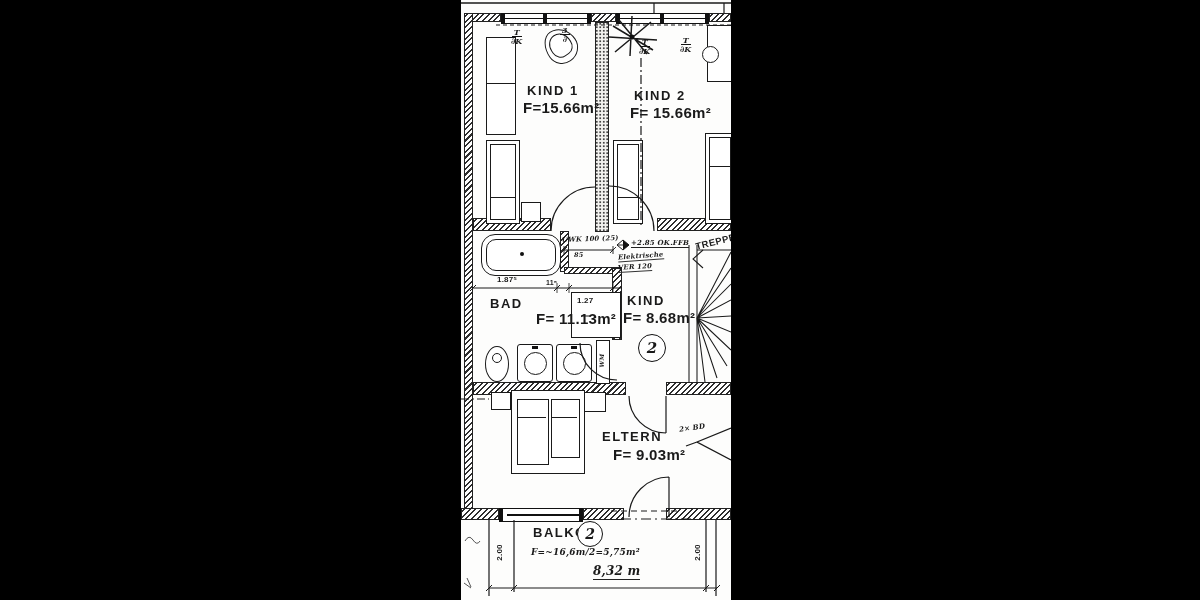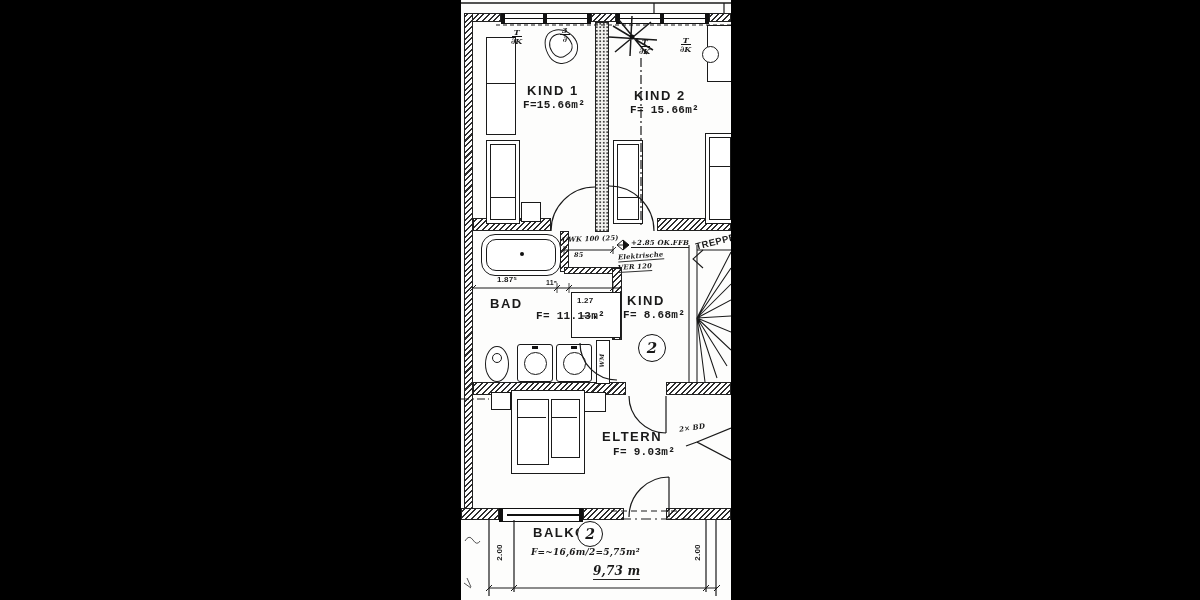--- a/index.html
+++ b/index.html
@@ -15,21 +15,21 @@
         background-size:3.5px 3.5px;box-shadow:inset 0 0 0 1px #222;}
   .win{position:absolute;background:#fff;border-top:1.6px solid #111;border-bottom:1.6px solid #111;}
   .win .sill{position:absolute;left:0;right:0;top:45%;height:1.4px;background:#111;}
   .post{position:absolute;background:#111;width:4px;height:9px;top:0;}
   
   .furn{position:absolute;border:1.7px solid #1a1a1a;background:#fff;}
   .furn-in{position:absolute;border:1.1px solid #1a1a1a;}
   .divline{position:absolute;background:#1a1a1a;height:1.2px;left:0;right:0;}
   
   .lbl{position:absolute;font-size:13px;font-weight:700;letter-spacing:1.5px;white-space:nowrap;}
-  .area{position:absolute;font-size:11px;font-weight:600;letter-spacing:.3px;white-space:nowrap;font-family:Liberation Mono, monospace;}
+  .area{position:absolute;font-size:15px;font-weight:600;letter-spacing:.3px;white-space:nowrap;}
   .hand{position:absolute;font-family:"DejaVu Serif",serif;font-style:italic;font-weight:700;
         font-size:7px;white-space:nowrap;letter-spacing:.2px;}
   .dim{position:absolute;font-size:8px;font-weight:700;white-space:nowrap;letter-spacing:.2px;}
   .circ2{position:absolute;border:1.7px solid #111;border-radius:50%;background:#fff;
          display:flex;align-items:center;justify-content:center;
          font-family:"DejaVu Serif",serif;font-style:italic;font-weight:700;}
   .rot90{transform:rotate(-90deg);transform-origin:center;}
   .tbk{position:absolute;display:flex;flex-direction:column;align-items:center;
        font-family:"DejaVu Serif",serif;font-style:italic;font-weight:700;font-size:8px;line-height:8px;}
   .tbk .t{border-bottom:1.2px solid #111;padding:0 2px;}
@@ -211,21 +211,21 @@
     <div class="circ2" style="left:116px;top:521px;width:24px;height:24px;font-size:14px;">2</div>
     <div class="hand" style="left:70px;top:547px;font-size:9px;">F=~16,6m/2=5,75m²</div>
     <div class="lbl" style="left:234px;top:236px;transform:rotate(-14deg);letter-spacing:.5px;font-size:9.5px;">TREPPE</div>
 
     <div class="dim" style="left:36px;top:275px;">1.87⁵</div>
     <div class="dim" style="left:85px;top:279px;font-size:7px;">11⁵</div>
     <div class="dim" style="left:116px;top:296px;">1.27</div>
     <div class="hand" style="left:113px;top:251px;font-size:6.5px;">85</div>
     <div class="dim rot90" style="left:30px;top:548px;">2.00</div>
     <div class="dim rot90" style="left:228px;top:548px;">2.00</div>
-    <div class="hand" style="left:132px;top:564px;font-size:12px;border-bottom:1px solid #222;padding-bottom:1px;">9,73 m</div>
+    <div class="hand" style="left:132px;top:564px;font-size:12px;border-bottom:1px solid #222;padding-bottom:1px;">8,32 m</div>
 
     <div class="hand" style="left:101px;top:235px;font-size:6.8px;transform:rotate(-2deg);">UWK 100 (25)</div>
     <div class="hand" style="left:170px;top:238px;font-size:7px;border-bottom:1px solid #222;">+2.85 OK.FFB</div>
     <div class="hand" style="left:157px;top:252px;font-size:6.8px;transform:rotate(-4deg);border-bottom:.8px solid #333;">Elektrische</div>
     <div class="hand" style="left:157px;top:263px;font-size:6.8px;transform:rotate(-3deg);border-bottom:.8px solid #333;">VER 120</div>
     <div class="hand" style="left:218px;top:423px;font-size:7px;transform:rotate(-8deg);">2× BD</div>
 
   </div>
 </div>
 

